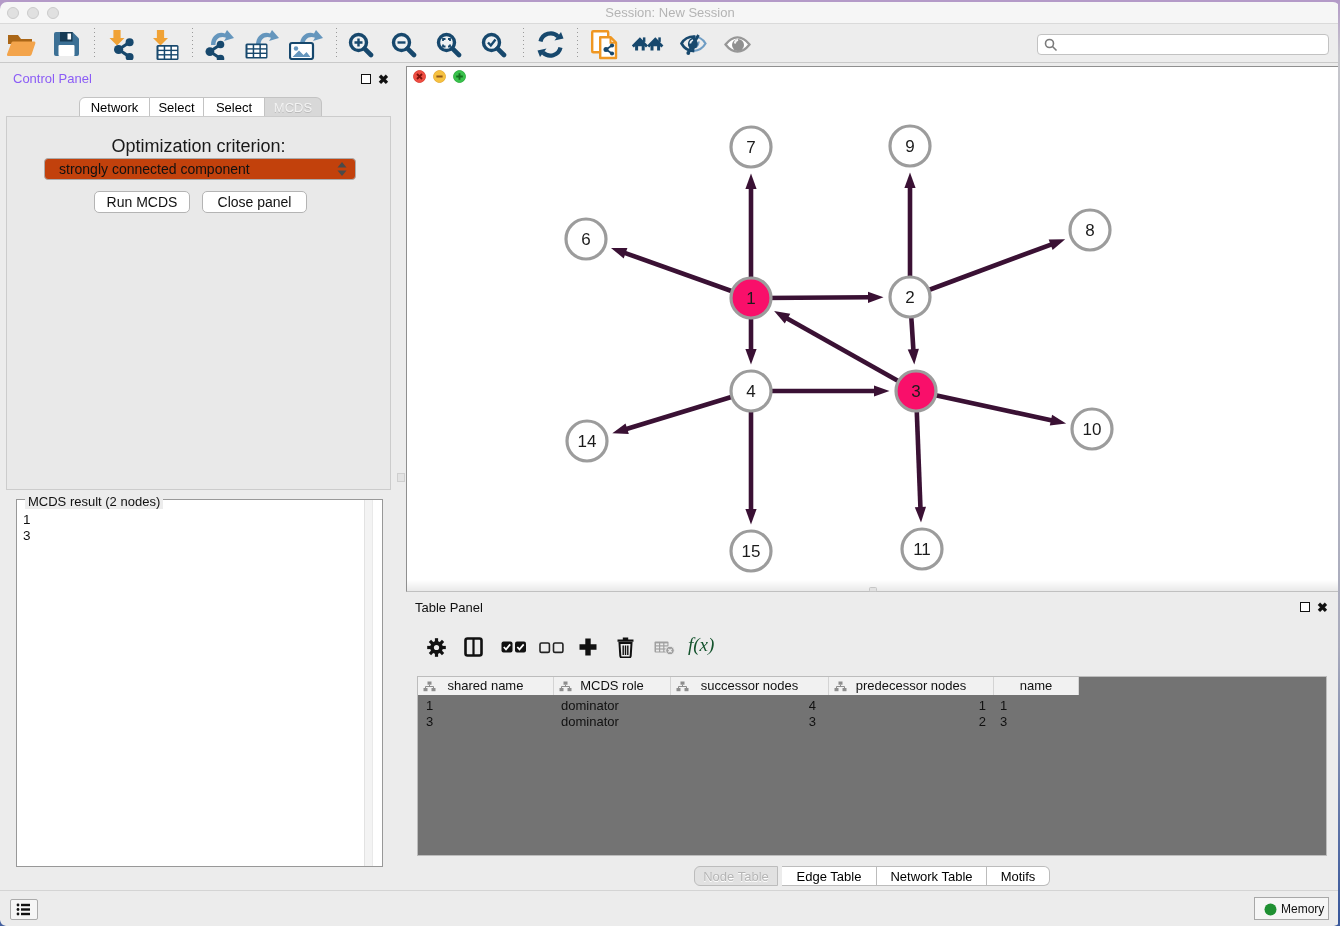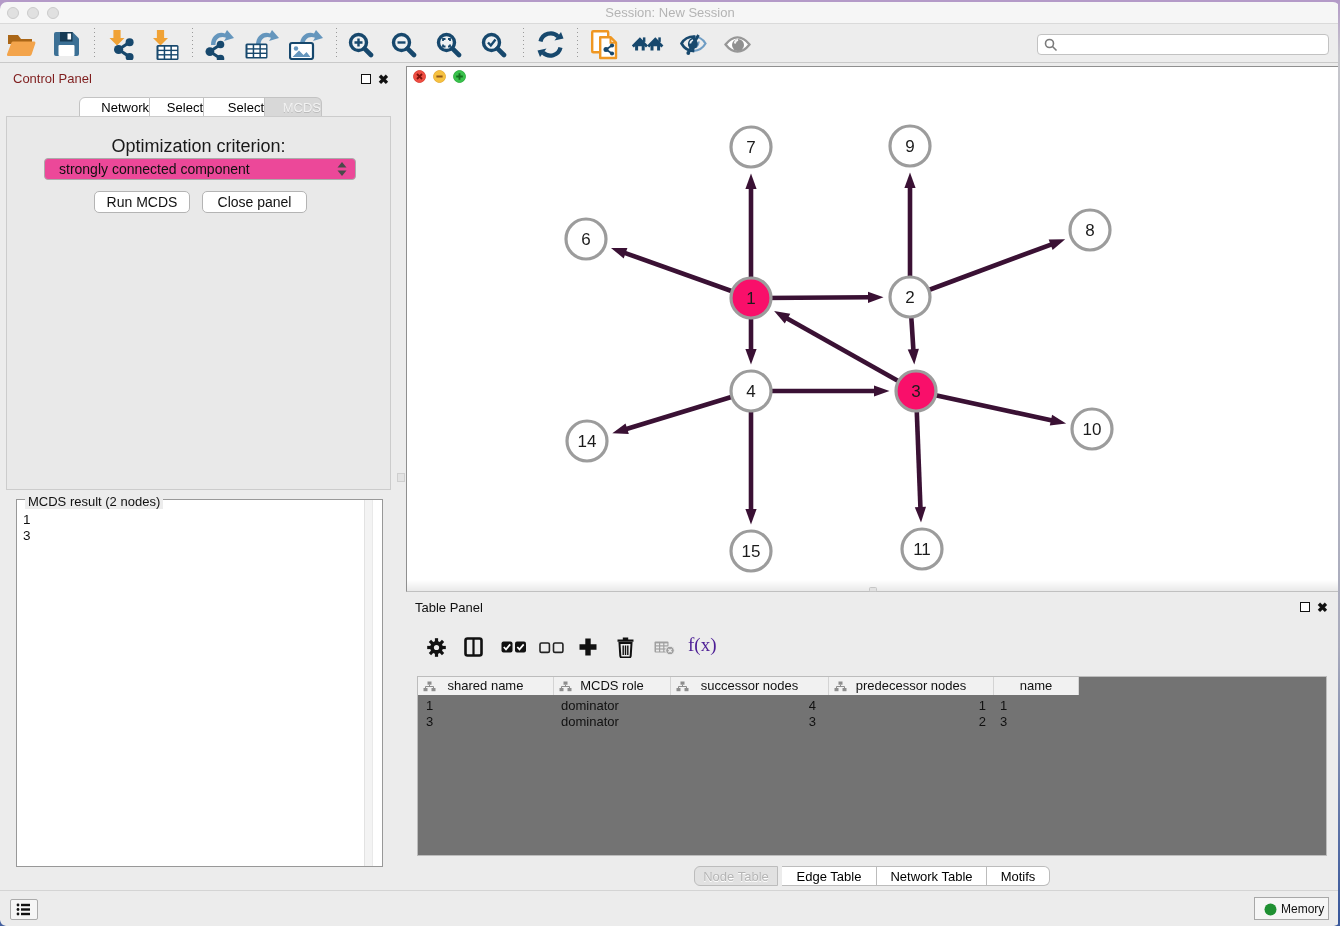--- a/index.html
+++ b/index.html
@@ -5,27 +5,27 @@
 .abs{position:absolute}
 
 #purple{left:0;top:0;width:1340px;height:9px;background:#b49ac8}
 #titlebar{left:0;top:2px;width:1340px;height:21px;background:#f6f6f6;border-radius:7px 7px 0 0}
 .tl{width:12px;height:12px;border-radius:50%;background:#e0e0e0;border:1px solid #cbcbcb;top:6.5px}
 #wtitle{left:0;top:5px;width:1340px;text-align:center;font-size:13px;color:#b4b4b4}
 #toolbar{left:0;top:23px;width:1340px;height:40px;background:#ededed;border-top:1px solid #dadada;border-bottom:1px solid #c9c9c9}
 .vsep{top:28px;width:1px;height:32px;background-image:repeating-linear-gradient(to bottom,#9a9a9a 0 1px,transparent 1px 4px)}
 #search{left:1037px;top:34px;width:292px;height:21px;background:#fff;border:1px solid #c2c2c2;border-radius:4px}
 
-#cp-title{left:13px;top:71px;font-size:13px;color:#7f1d1d}
+#cp-title{left:13px;top:71px;font-size:13px;color:#8b5cf6}
 .floatbtn{width:10px;height:10px;border:1.5px solid #111;background:#fff}
 .xbtn{font-size:13px;font-weight:bold;color:#111;line-height:10px}
-.tab{top:97px;height:20px;font-size:13px;color:#000;background:#fff;border:1px solid #c3c3c3;text-align:right;line-height:19px}
+.tab{top:97px;height:20px;font-size:13px;color:#000;background:#fff;border:1px solid #c3c3c3;text-align:center;line-height:19px}
 #tabpane{left:6px;top:116px;width:385px;height:374px;background:#e9e9e9;border:1px solid #cccccc}
 #optlbl{left:6px;top:136px;width:385px;text-align:center;font-size:18px;color:#1a1a1a}
-#dropdown{left:44px;top:158px;width:312px;height:22px;background:#ec4899;border:1px solid #ababab;border-radius:4px;font-size:14px;color:#111;line-height:20px;padding-left:14px}
+#dropdown{left:44px;top:158px;width:312px;height:22px;background:#c2410c;border:1px solid #ababab;border-radius:4px;font-size:14px;color:#111;line-height:20px;padding-left:14px}
 .btn{top:191px;height:22px;background:#fff;border:1px solid #b4b4b4;border-radius:5px;font-size:14px;color:#111;text-align:center;line-height:20px}
 #resultbox{left:16px;top:499px;width:367px;height:368px;border:1px solid #989898;background:#fff}
 #resultlbl{left:25px;top:494px;background:#ececec;padding:0 3px;font-size:13px;color:#111}
 #resultitems{left:23px;top:511.5px;font-size:13.5px;color:#111;line-height:16.5px}
 #resscroll{left:364px;top:500px;width:9px;height:366px;background:#f3f3f3;border-left:1px solid #e2e2e2;border-right:1px solid #e9e9e9}
 
 #netwin{left:406px;top:66px;width:933px;height:526px;border:1px solid #8f8f8f;border-bottom-color:#c0c0c0;background:#fff}
 #nettitle{left:0;top:0;width:931px;height:20px;background:linear-gradient(#f7f7f7,#dedede 70%,#d3d3d3);border-bottom:1px solid #8f8f8f;text-align:center;font-size:13px;font-weight:bold;color:#222;line-height:20px}
 .mbtn{width:13px;height:13px;border-radius:50%;top:3px}
 #nethandle{left:462px;top:520px;width:8px;height:5px;background:#e2e2e2;border:1px solid #c6c6c6;border-radius:1.5px}
@@ -340,21 +340,21 @@
     <rect x="10.4" y="2.4" width="3" height="1.9" fill="#ececec"></rect>
     <rect x="2.0" y="5.5" width="3" height="1.9" fill="#ececec"></rect>
     <rect x="6.2" y="5.5" width="3" height="1.9" fill="#ececec"></rect>
     <rect x="10.4" y="5.5" width="3" height="1.9" fill="#ececec"></rect>
     <rect x="2.0" y="8.6" width="3" height="1.9" fill="#ececec"></rect>
     <rect x="6.2" y="8.6" width="3" height="1.9" fill="#ececec"></rect>
     <rect x="10.4" y="8.6" width="3" height="1.9" fill="#ececec"></rect>
     <circle cx="16" cy="9.5" r="4.3" fill="#a0a0a0" stroke="#ececec" stroke-width="1"></circle>
     <path d="M14.4 8 L17.6 11.2 M17.6 8 L14.4 11.2" stroke="#ececec" stroke-width="1.3"></path>
   </svg>
-<div class="abs" style="left:688px;top:634px;font-family:'Liberation Serif',serif;font-size:19px;color:#4c1d95">f(x)</div>
+<div class="abs" style="left:688px;top:634px;font-family:'Liberation Serif',serif;font-style:italic;font-size:19px;color:#14532d">f(x)</div>
 <div class="abs" id="tablewrap">
 <div class="abs th" style="left:0;width:136px"><span class="abs treeicon" style="left:5px"><svg width="13" height="12">
           <g fill="#8d8d8d">
             <rect x="4.5" y="0.5" width="4" height="3.2"></rect>
             <rect x="0.5" y="7" width="4" height="3.2"></rect>
             <rect x="8.5" y="7" width="4" height="3.2"></rect>
           </g>
           <path d="M6.5 3.7 V5.5 M2.5 7 V5.5 H10.5 V7" stroke="#8d8d8d" fill="none" stroke-width="1"></path>
         </svg></span>shared name</div>
 <div class="abs th" style="left:136px;width:117px"><span class="abs treeicon" style="left:5px"><svg width="13" height="12">

